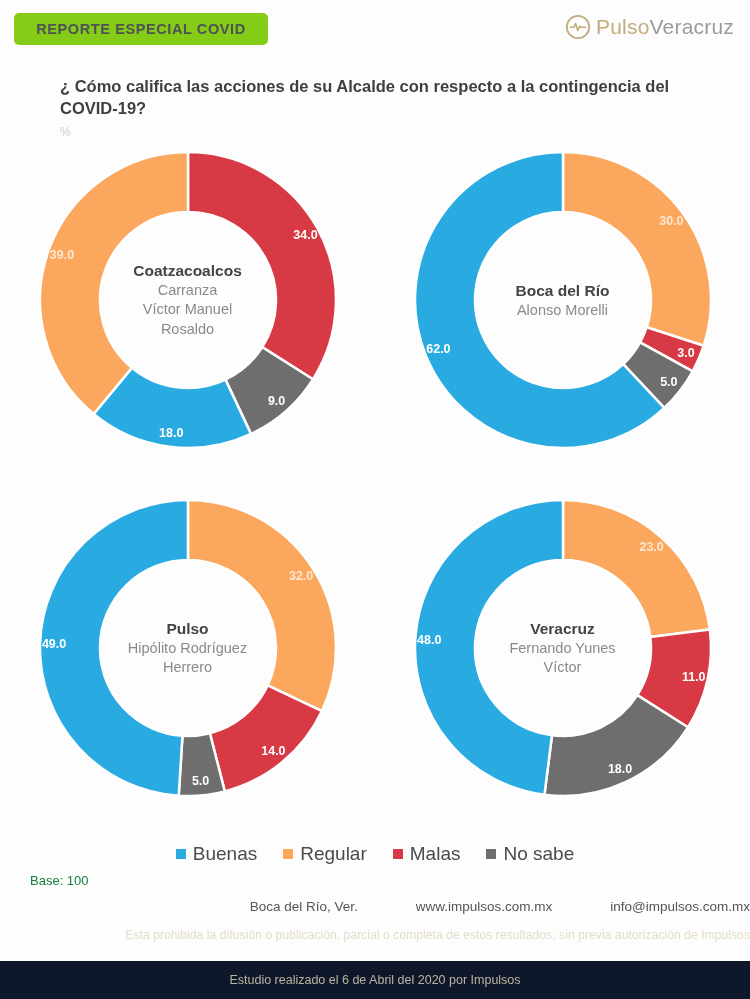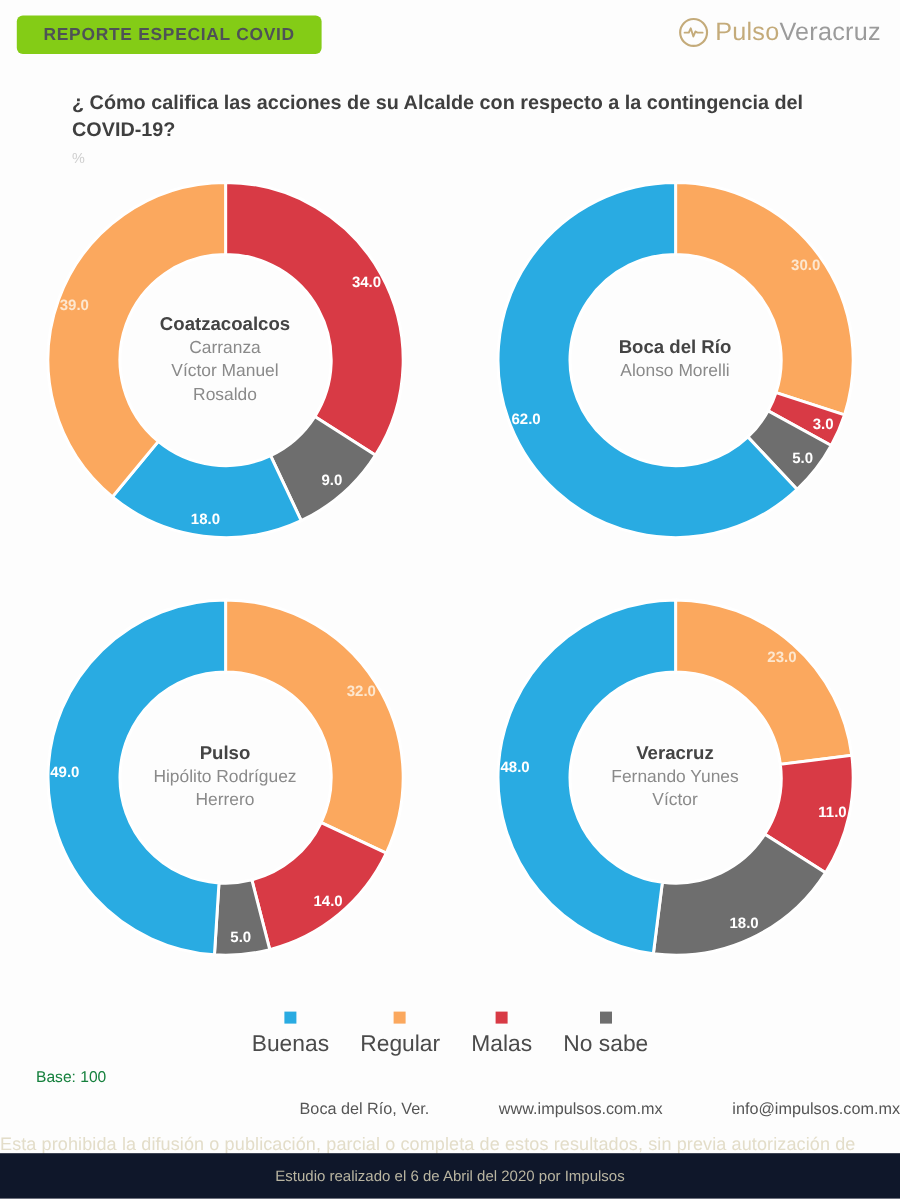--- a/index.html
+++ b/index.html
@@ -136,21 +136,20 @@
     display: flex;
     justify-content: center;
     align-items: center;
     gap: 26px;
     margin-top: 2px;
   }
   .legend-item {
     display: flex;
     align-items: center;
     gap: 7px;
-    flex-direction: column;
   }
   .legend-swatch {
     width: 10px;
     height: 10px;
     display: inline-block;
   }
   .legend-label {
     font-size: 19px;
     color: #4b4b4b;
   }
@@ -172,22 +171,22 @@
     gap: 58px;
     padding-top: 26px;
     padding-left: 20px;
   }
   .contact-item {
     font-size: 13.5px;
     color: #555555;
   }
 
   #disclaimer {
-    text-align: left;
-    font-size: 15px;
+    text-align: right;
+    font-size: 12px;
     color: #e3ddc9;
     margin-top: 14px;
     letter-spacing: 0.1px;
   }
 
   #study-banner {
     position: absolute;
     left: 0;
     bottom: 0;
     width: 750px;

